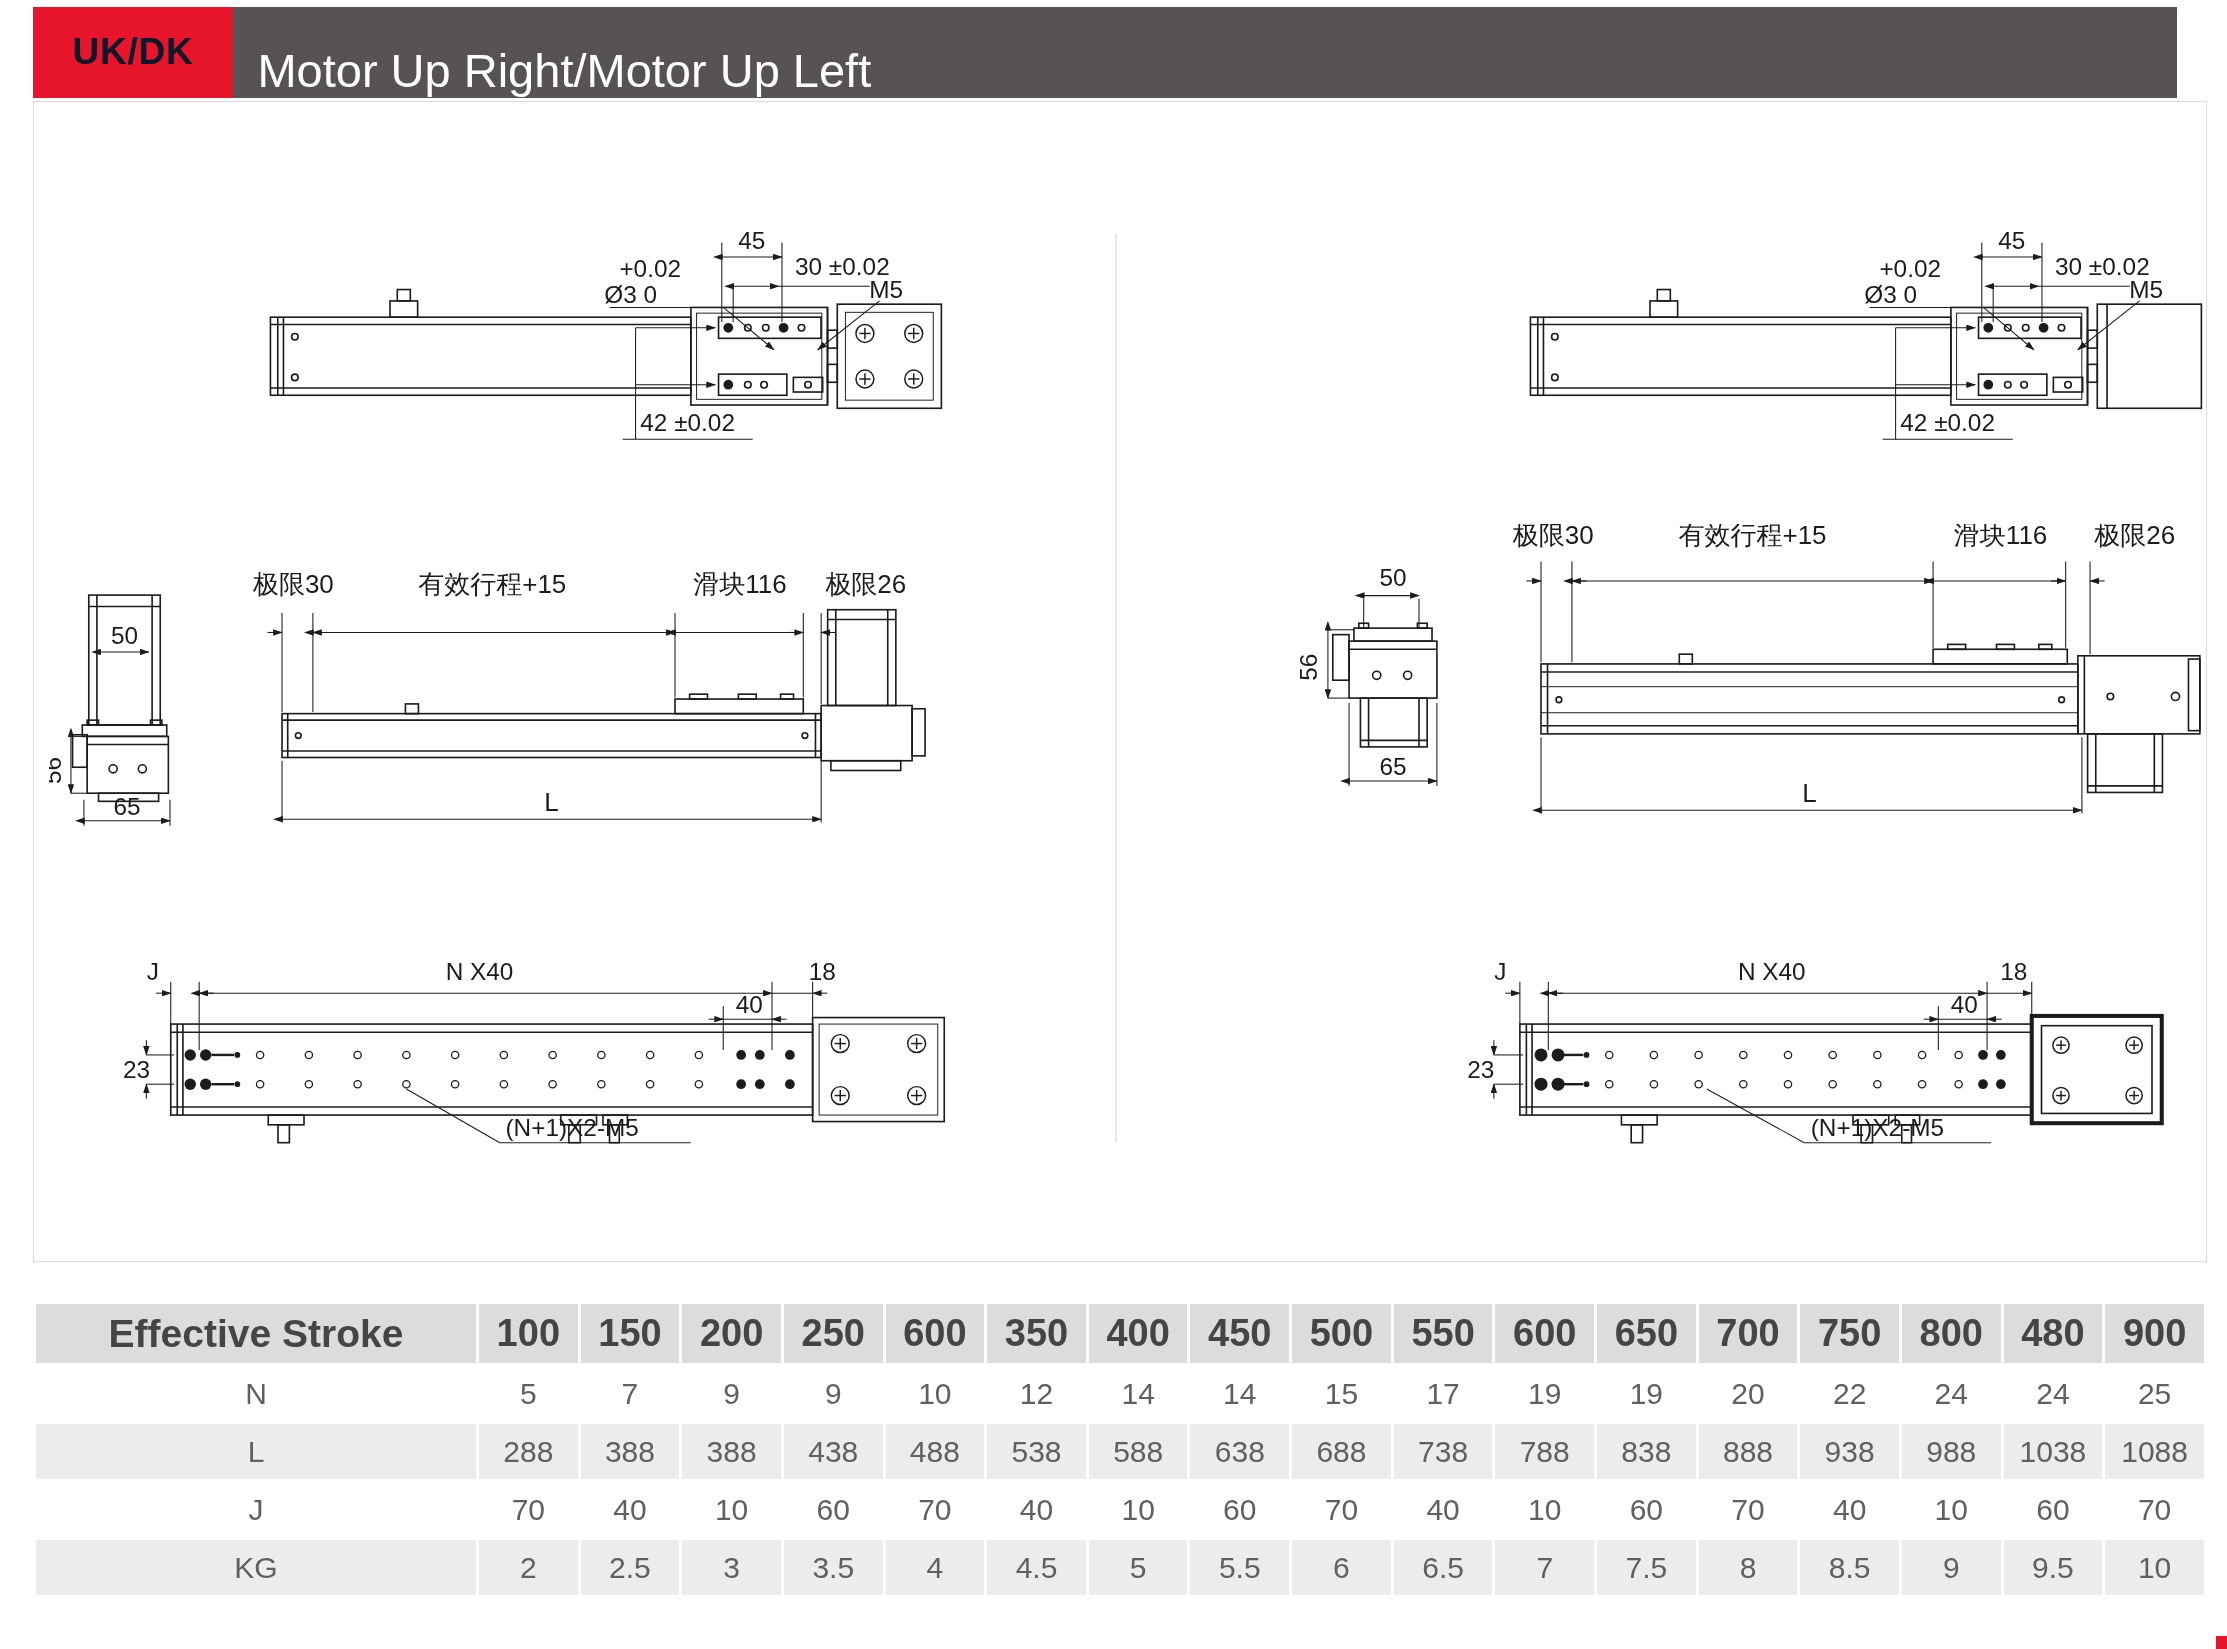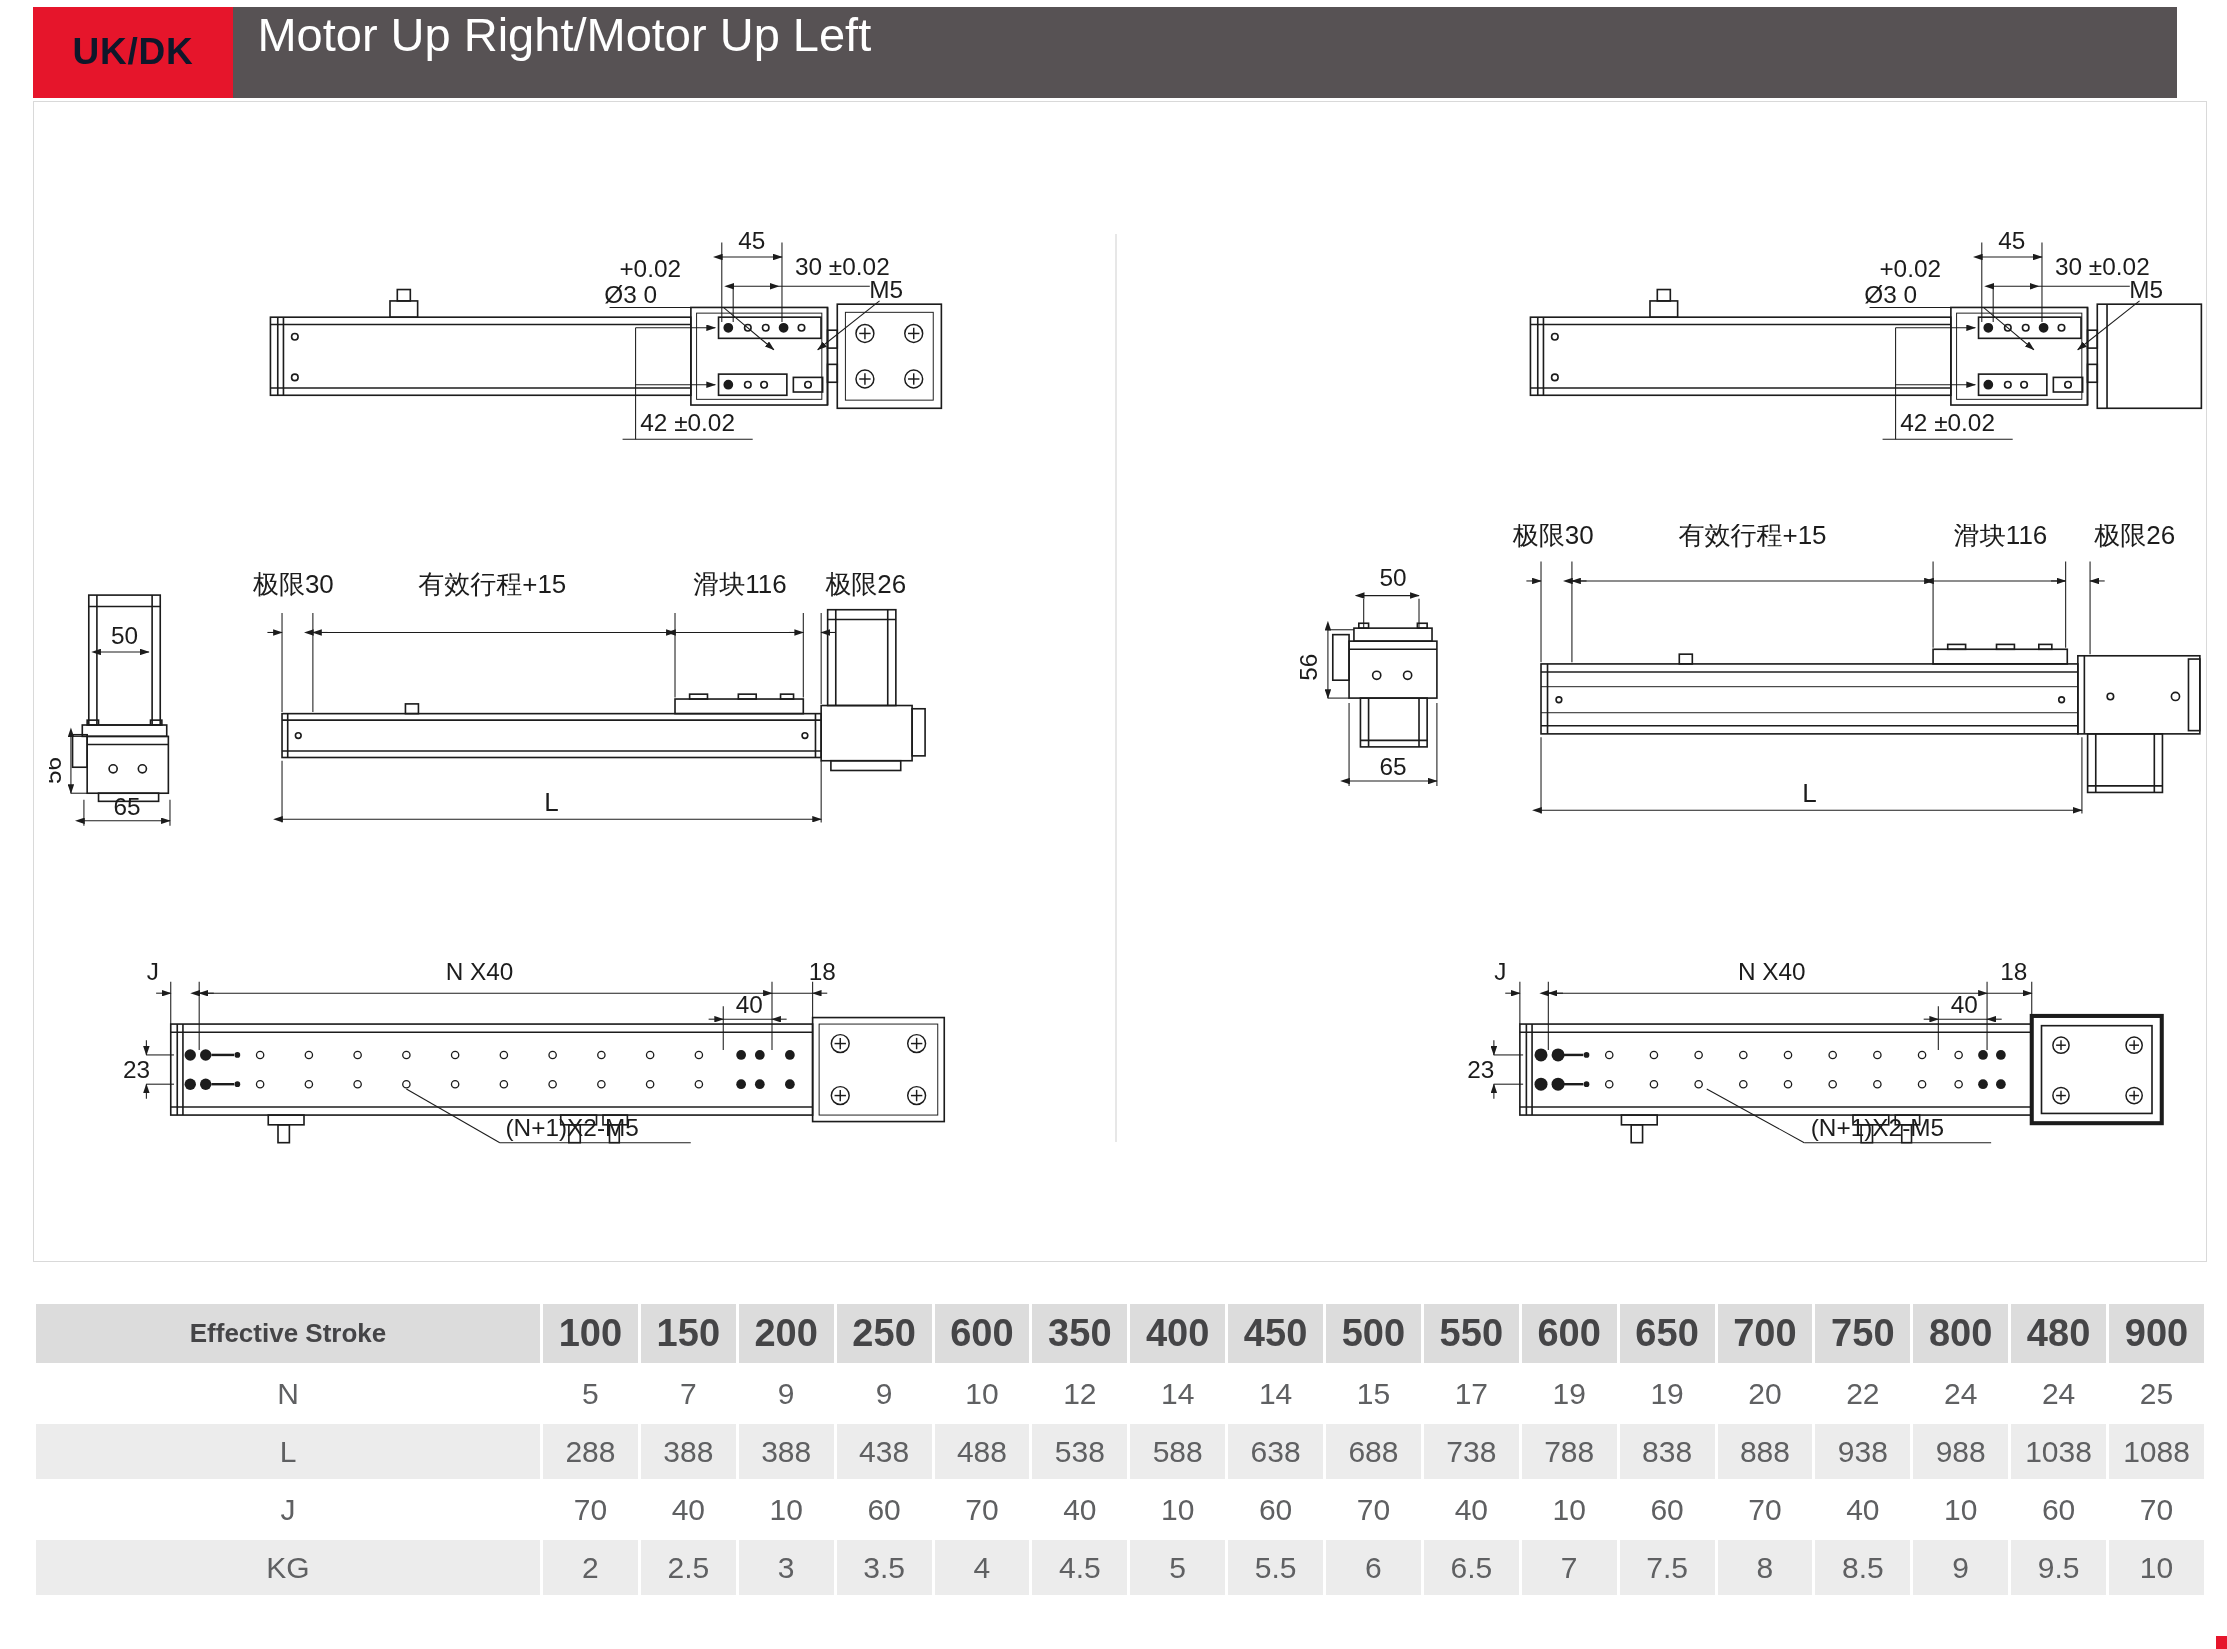--- a/index.html
+++ b/index.html
@@ -3,38 +3,38 @@
 <meta charset="utf-8">
 <style>
   html,body{margin:0;padding:0;background:#ffffff;}
   #page{position:relative;width:2227px;height:1649px;background:#fff;overflow:hidden;
         font-family:"Liberation Sans", sans-serif;}
   
   .hdr-badge{position:absolute;left:33px;top:6.5px;width:200px;height:91px;
     display:flex;align-items:center;justify-content:center;
     color:#0f172a;font-size:37px;font-weight:bold;letter-spacing:0.8px;}
   .hdr-bar{position:absolute;left:233px;top:6.5px;width:1944px;height:91px;
-    display:flex;align-items:flex-start;color:#fff;font-size:47px;font-weight:400;
+    display:flex;align-items:flex-end;color:#fff;font-size:47px;font-weight:400;
     padding-left:24.4px;box-sizing:border-box;}
   
   .content-box{position:absolute;left:33px;top:101px;width:2174px;height:1161px;
     border:1.6px solid #d9d9d9;background:#fff;box-sizing:border-box;}
   .v-divider{position:absolute;left:1115px;top:234px;width:1.6px;height:908px;background:#e7e7e7;}
   .corner-mark{position:absolute;left:2216px;top:1636px;width:11.4px;height:14px;}
   
   .drw{position:absolute;}
   .drw text{font-family:"Liberation Sans",sans-serif;font-size:30px;fill:#1c1c1c;stroke:none;}
   .drw .cjk{font-size:32px;}
   .drw .big{font-size:32px;}
   
   .stroke-table{position:absolute;left:33px;top:1301px;width:2174px;
     border-collapse:separate;border-spacing:3.3px 3.3px;table-layout:fixed;}
   .stroke-table th,.stroke-table td{text-align:center;vertical-align:middle;padding:0;}
   .stroke-table th{background:#dcdcdc;color:#454547;font-size:38px;font-weight:bold;height:59px;}
-  .stroke-table th.corner{width:504px;font-size:26px;}
+  .stroke-table th.corner{width:440px;font-size:39px;}
   .stroke-table td{font-size:30px;font-weight:400;color:#5f6062;height:55px;background:#fff;}
   .stroke-table tr.shade td{background:#ececec;}
 </style>
 </head>
 <body>
 
 <div id="page">
 
   <svg width="0" height="0" style="position:absolute">
     <defs>

